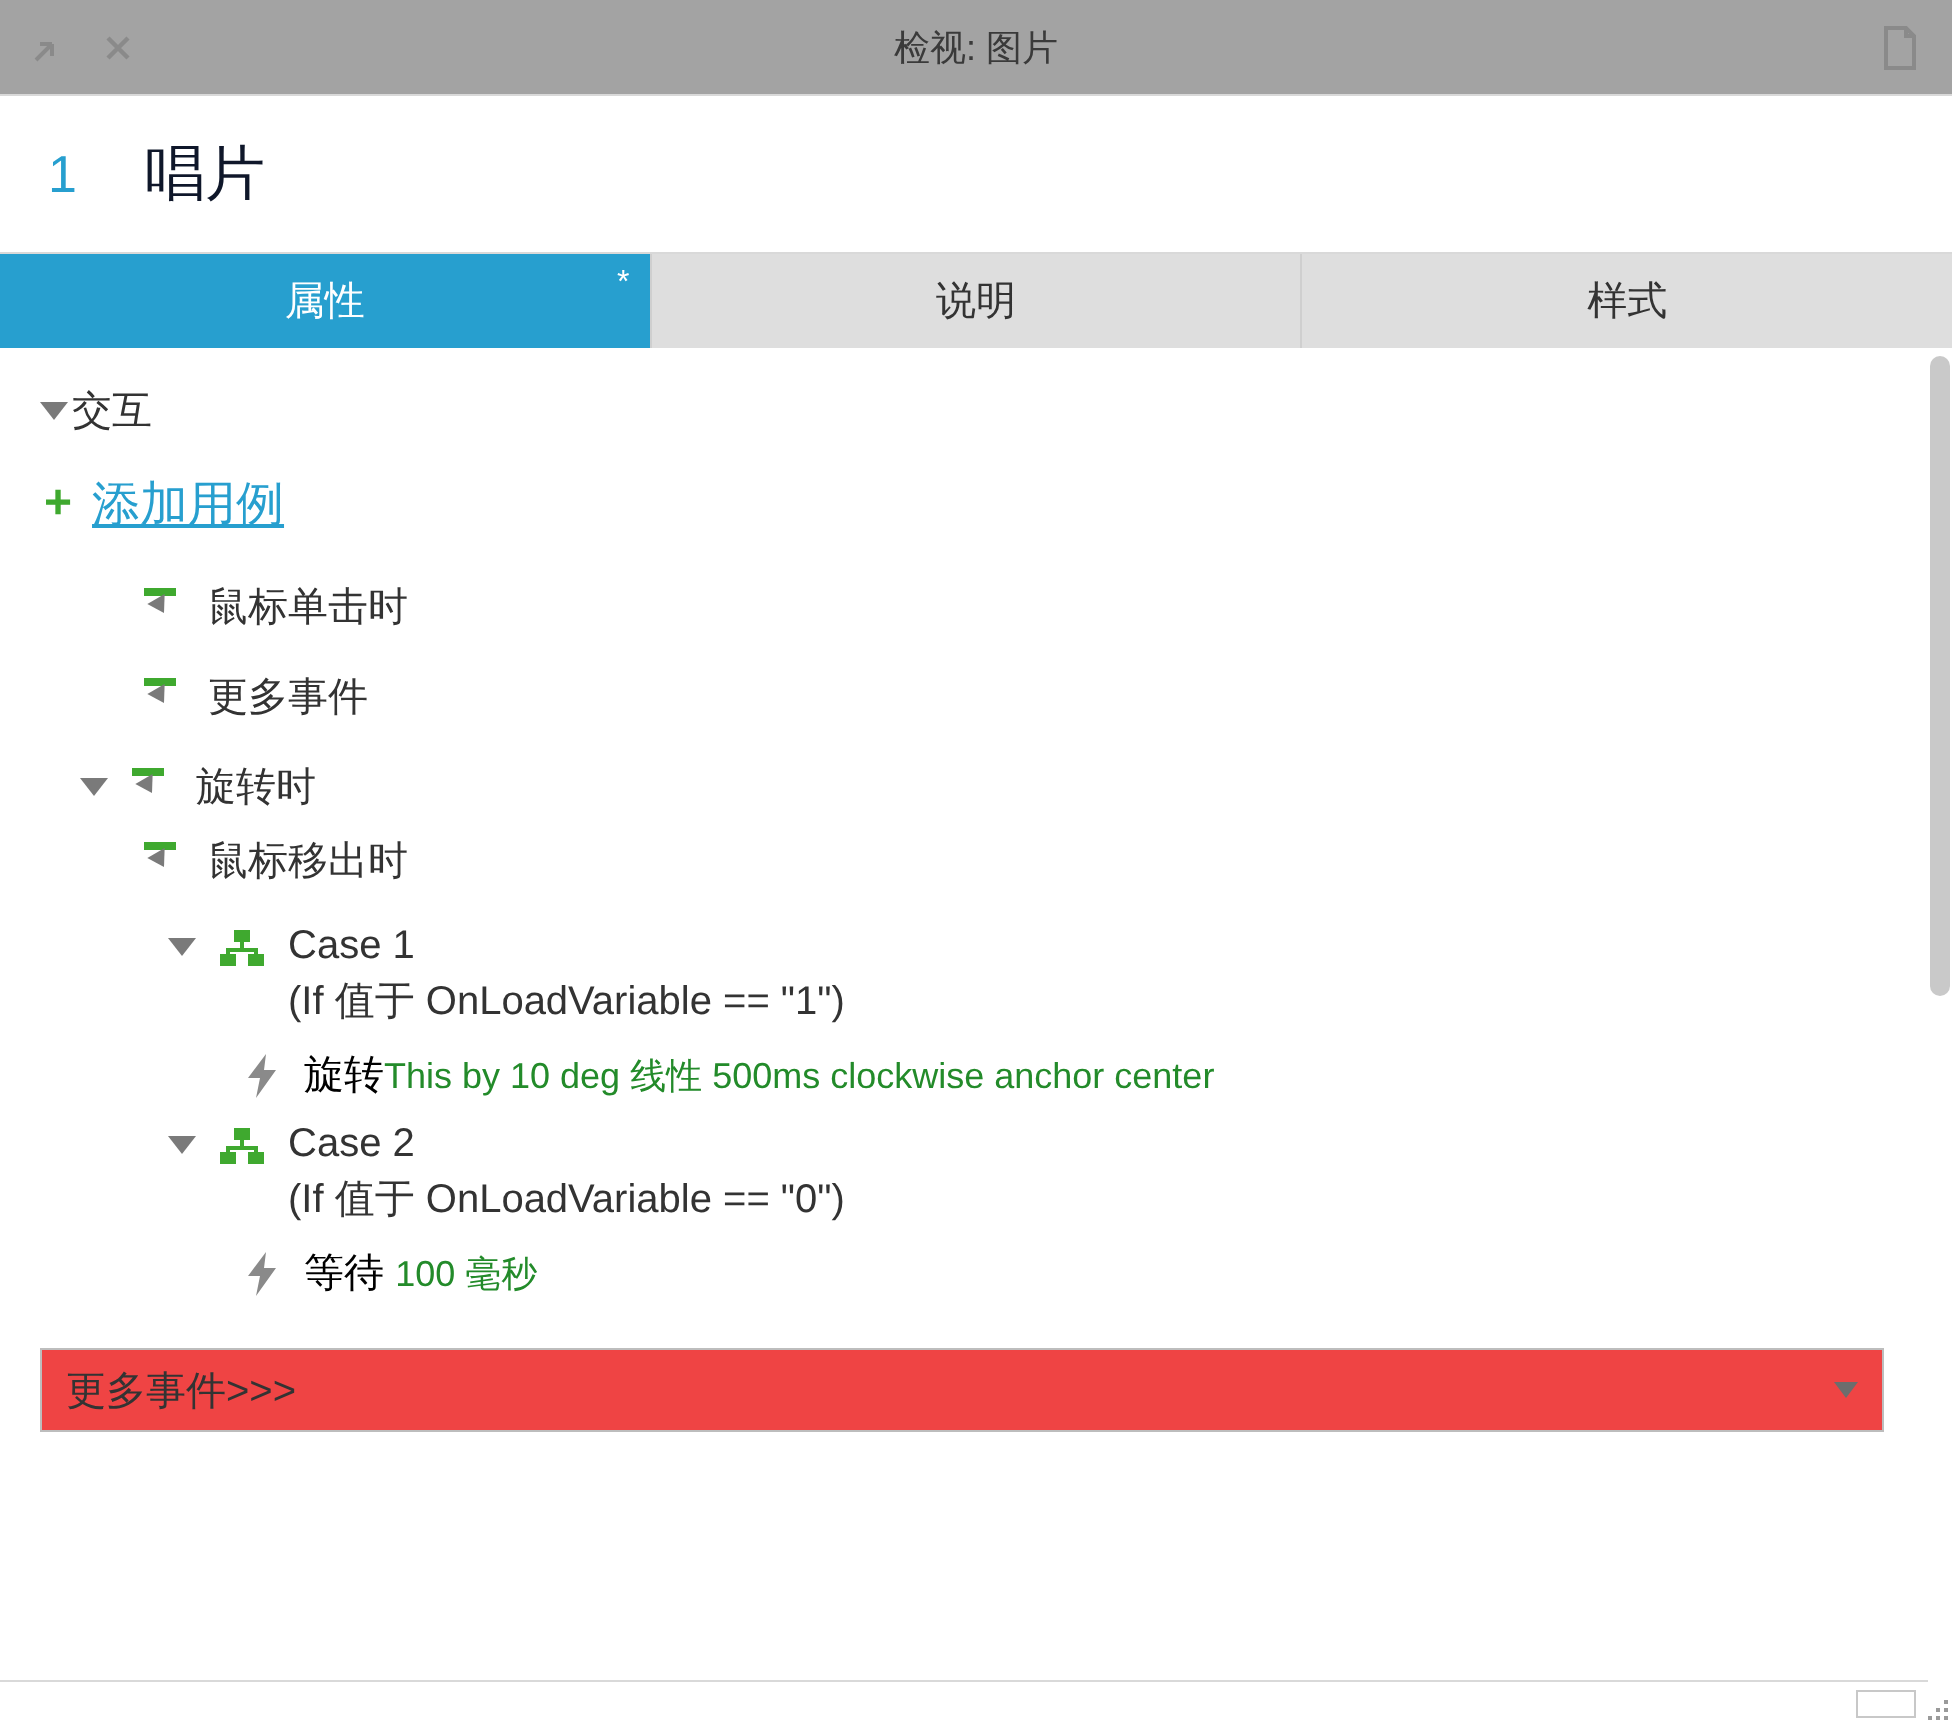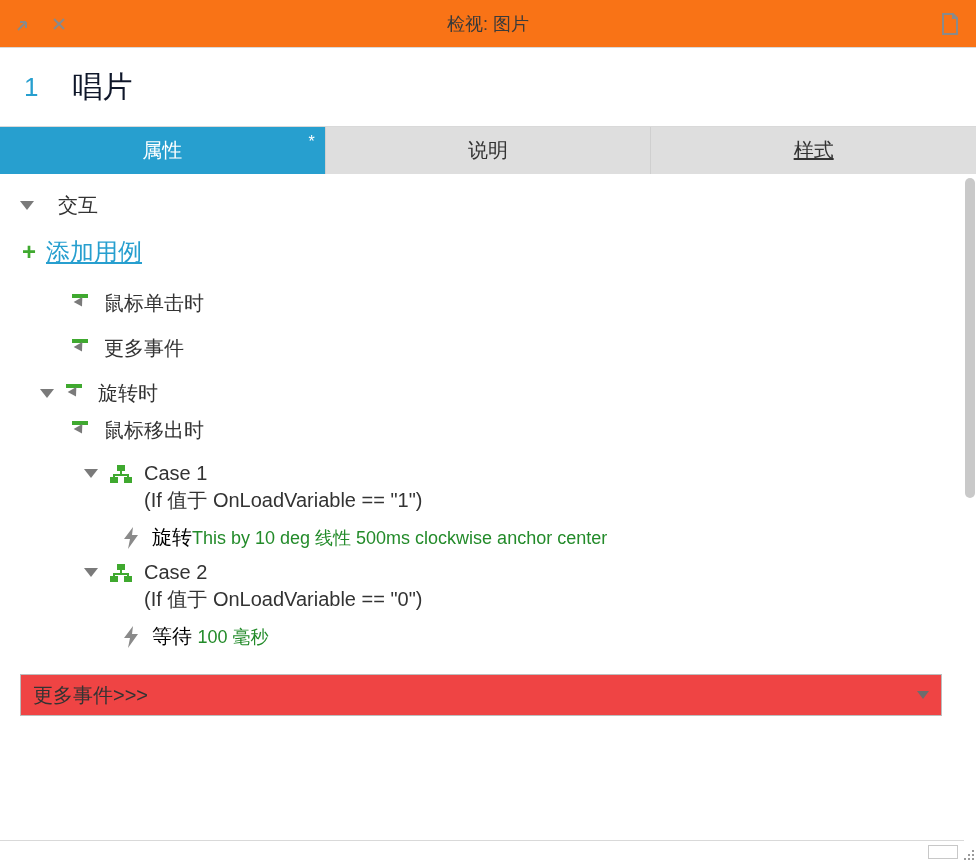--- a/index.html
+++ b/index.html
@@ -1,35 +1,35 @@
 <!DOCTYPE html>
 <html><head>
 <meta charset="utf-8">
 <style>
   * { box-sizing: border-box; margin: 0; padding: 0; }
   html, body { width: 976px; height: 862px; font-family: -apple-system, "Helvetica Neue", Arial, sans-serif; font-size: 18px; color: #333; background: #fff; overflow: hidden; }
-  .titlebar { height: 48px; background: #f97316; display: flex; align-items: center; position: relative; border-bottom: 1px solid #d9d9d9; }
+  .titlebar { height: 48px; background: #a3a3a3; display: flex; align-items: center; position: relative; border-bottom: 1px solid #d9d9d9; }
   .titlebar .tb-left { display: flex; align-items: center; gap: 20px; padding-left: 16px; }
   .titlebar .tb-icon { color: #8a8a8a; cursor: pointer; }
   .titlebar .tb-title { position: absolute; left: 0; right: 0; text-align: center; font-size: 18px; color: #3a3a3a; pointer-events: none; }
   .titlebar .tb-right { position: absolute; right: 16px; top: 50%; transform: translateY(-50%); }
   .header-row { height: 78px; display: flex; align-items: center; padding: 0 24px; }
   .header-row .item-index { color: #279FCF; font-size: 26px; margin-right: 34px; font-weight: 400; }
   .header-row .item-name { font-size: 30px; color: #0f172a; }
   .tabs { display: flex; height: 48px; border-top: 1px solid #d9d9d9; }
   .tab { flex: 1; display: flex; align-items: center; justify-content: center; font-size: 20px; background: #dedede; color: #333; border-right: 1px solid #cfcfcf; position: relative; cursor: pointer; }
-  .tab:last-child { border-right: none; text-decoration: underline; }
+  .tab:last-child { border-right: none; }
   .tab.active { background: #279FCF; color: #fff; }
   .tab .dirty { position: absolute; right: 10px; top: 6px; font-size: 16px; color: #fff; }
   .panel { position: relative; height: calc(862px - 48px - 78px - 48px); }
   .panel-scroll { position: absolute; inset: 0 14px 0 0; overflow-y: auto; padding: 18px 20px 0 20px; }
   
   .scrollbar-track { position: absolute; right: 0; top: 2px; bottom: 2px; width: 12px; background: transparent; }
   .scrollbar-thumb { position: absolute; right: 1px; top: 2px; width: 10px; height: 320px; background: #c9c9c9; border-radius: 5px; }
-  .section-header { display: flex; align-items: center; gap: 24px; margin-bottom: 17px; cursor: pointer; }
+  .section-header { display: flex; align-items: center; gap: 2px; margin-bottom: 17px; cursor: pointer; }
   .section-header .label { font-size: 20px; }
   .chev { display: inline-block; width: 0; height: 0; }
   .chev.down { border-left: 7px solid transparent; border-right: 7px solid transparent; border-top: 9px solid #7a7a7a; }
   .add-case { display: flex; align-items: center; gap: 10px; margin: 4px 0 22px 2px; cursor: pointer; }
   .add-case .plus { color: #3fa92f; font-size: 24px; font-weight: bold; line-height: 1; }
   .add-case a { color: #279FCF; font-size: 24px; text-decoration: underline; }
   .event-list { margin-left: 20px; }
   .event-row { display: flex; align-items: center; gap: 12px; margin: 6px 0 18px 0; cursor: pointer; }
   .event-row .spacer { width: 20px; }
   .cursor-icon { width: 20px; height: 20px; position: relative; }

